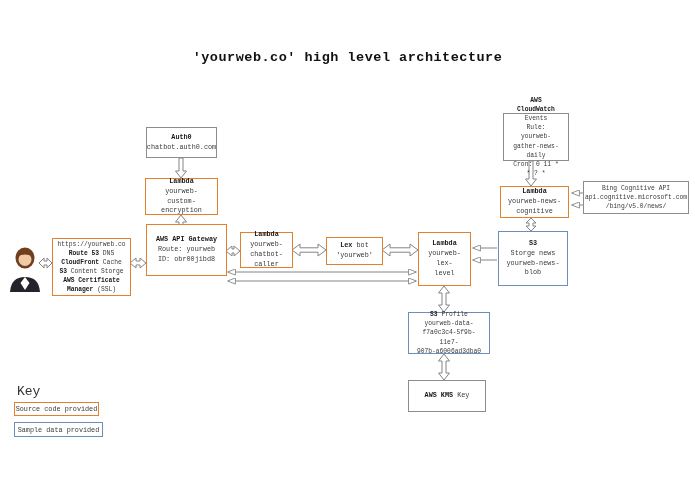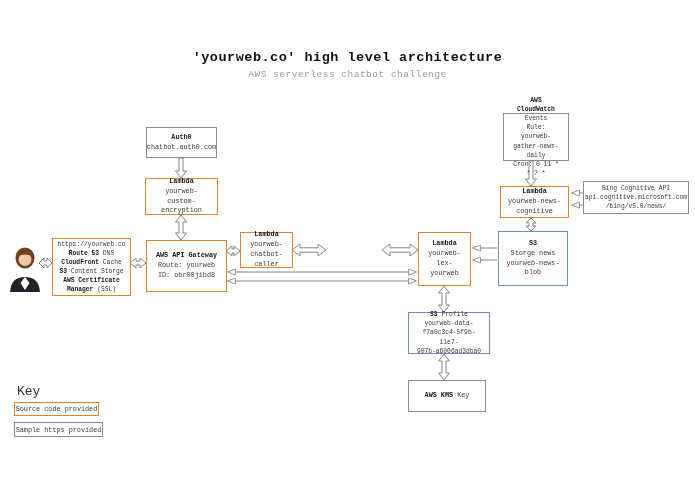--- a/index.html
+++ b/index.html
@@ -75,67 +75,70 @@
     <line class="thin" x1="583" y1="205" x2="572" y2="205" marker-end="url(#mh)"></line>
 
     <line class="thin" x1="497" y1="248" x2="473" y2="248" marker-end="url(#mh)"></line>
     <line class="thin" x1="497" y1="260" x2="473" y2="260" marker-end="url(#mh)"></line>
 
     <line class="thin" x1="228" y1="272" x2="416" y2="272" marker-start="url(#mh)" marker-end="url(#mh)"></line>
     <line class="thin" x1="228" y1="281" x2="416" y2="281" marker-start="url(#mh)" marker-end="url(#mh)"></line>
   </svg>
 
   <div class="diagram-title">'yourweb.co' high level architecture</div>
-  <div class="diagram-subtitle">AWS serverless chatbot challenge</div>
 
   <svg class="person" width="34" height="46" viewBox="0 0 34 46">
     <ellipse cx="17" cy="12" rx="9.5" ry="10.5" fill="#6f3f20"></ellipse>
     <circle cx="17" cy="13.5" r="6.5" fill="#f1c9a5"></circle>
     <path d="M8,13 q1,-8 9,-8 q8,0 9,8 q-2,-4.5 -9,-4.5 q-7,0 -9,4.5 z" fill="#6f3f20"></path>
     <path d="M2,46 q1,-15 15,-15 q14,0 15,15 z" fill="#23232b"></path>
     <path d="M17,31 l-4.5,6 4.5,7 4.5,-7 z" fill="#ffffff"></path>
   </svg>
 
   <div class="node" style="left:146px;top:127px;width:71px;height:31px;">
     <div><span class="b">Auth0</span></div>
     <div>chatbot.auth0.com</div>
   </div>
 
   <div class="node orange" style="left:145px;top:178px;width:73px;height:37px;">
     <div class="b">Lambda</div>
     <div>yourweb-custom-</div>
     <div>encryption</div>
   </div>
 
-  <div class="node orange" style="left:146px;top:240px;width:81px;height:52px;">
+  <div class="node orange" style="left:146px;top:224px;width:81px;height:52px;">
     <div class="b">AWS API Gateway</div>
     <div>Route: yourweb</div>
     <div>ID: obr00jibd8</div>
   </div>
 
   <div class="node orange small" style="left:52px;top:238px;width:79px;height:58px;">
     <div>https://yourweb.co</div>
     <div><span class="b">Route 53</span><span> DNS</span></div>
     <div><span class="b">CloudFront</span><span> Cache</span></div>
     <div><span class="b">S3</span><span> Content Storge</span></div>
     <div class="b">AWS Certificate</div>
     <div><span class="b">Manager</span><span> (SSL)</span></div>
   </div>
 
   <div class="node orange" style="left:240px;top:232px;width:53px;height:36px;">
     <div class="b">Lambda</div>
     <div>yourweb-</div>
     <div>chatbot-caller</div>
   </div>
 
+  <div class="node orange" style="left:326px;top:237px;width:57px;height:28px;">
+    <div><span class="b">Lex</span><span> bot</span></div>
+    <div>'yourweb'</div>
+  </div>
 
   <div class="node orange" style="left:418px;top:232px;width:53px;height:54px;">
     <div class="b">Lambda</div>
     <div>yourweb-lex-</div>
-    <div>yourweb</div>
+    <div>level</div>
   </div>
 
   <div class="node blue" style="left:498px;top:231px;width:70px;height:55px;">
     <div class="b">S3</div>
     <div>Storge news</div>
     <div>yourweb-news-blob</div>
   </div>
 
   <div class="node small" style="left:503px;top:113px;width:66px;height:48px;">
     <div class="b">AWS CloudWatch</div>
@@ -166,16 +169,16 @@
 
   <div class="node" style="left:408px;top:380px;width:78px;height:32px;gap:18px;">
     <div><span class="b">AWS KMS</span><span> Key</span></div>
   </div>
 
   <div class="legend-title">Key</div>
   <div class="legend-box" style="left:14px;top:402px;width:85px;height:14px;">
     <span>Source code provided</span>
   </div>
   <div class="legend-box blue" style="left:14px;top:422px;width:89px;height:15px;">
-    <span>Sample https provided</span>
+    <span>Sample data provided</span>
   </div>
 
 </div>
 
 </body></html>

